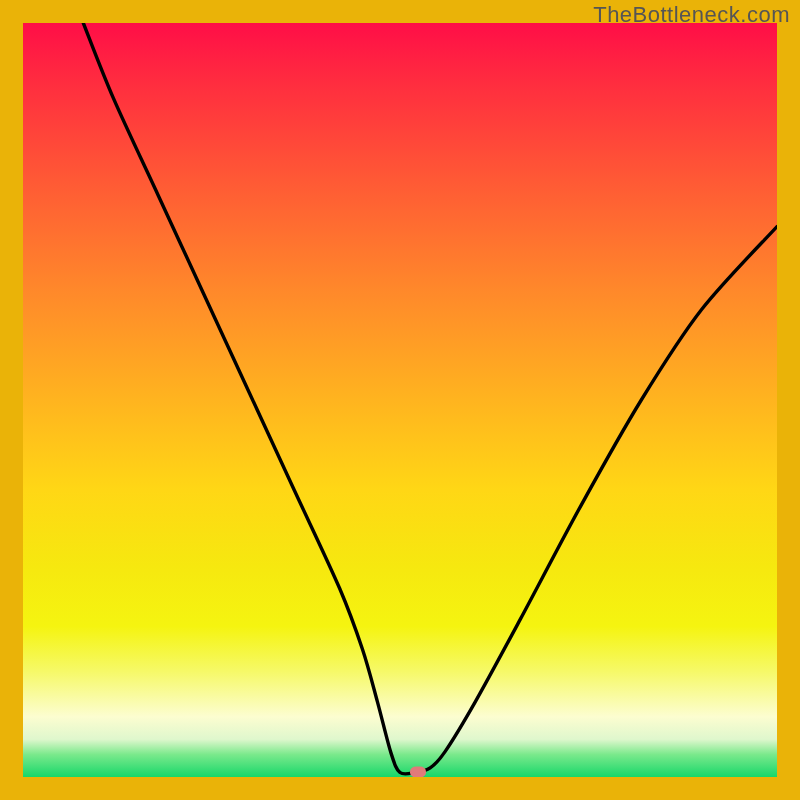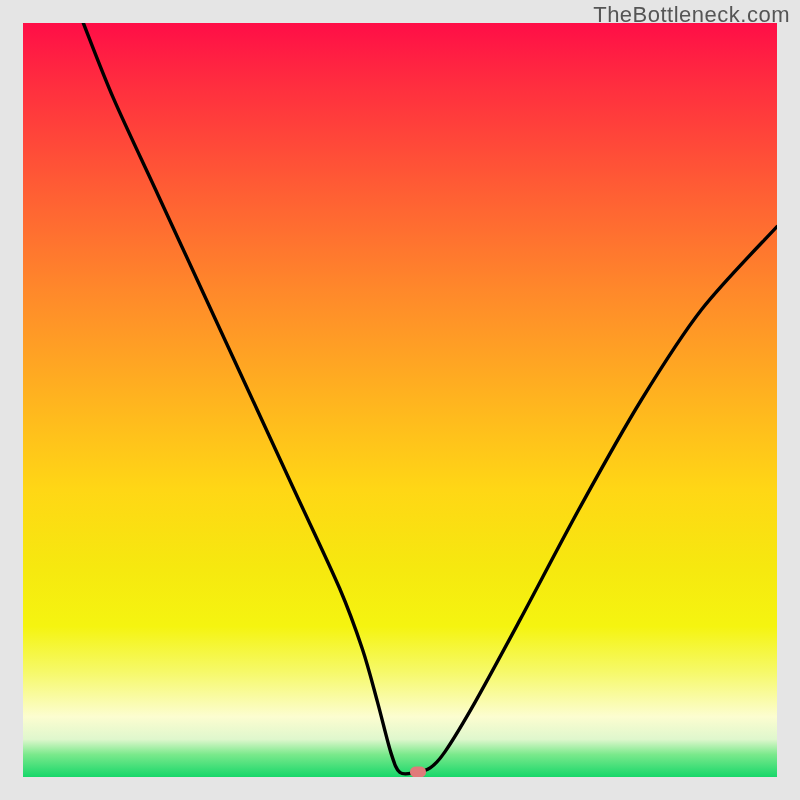--- a/index.html
+++ b/index.html
@@ -8,21 +8,21 @@
     width: 800px;
     height: 800px;
     background: #000;
     font-family: Arial, Helvetica, sans-serif;
     overflow: hidden;
   }
   .frame {
     position: relative;
     width: 800px;
     height: 800px;
-    background: #e5e5e5;
+    background: #eab308;
   }
   .watermark {
     position: absolute;
     top: 2px;
     right: 10px;
     color: #555;
     font-size: 22px;
     font-weight: 500;
     letter-spacing: 0.5px;
     user-select: none;

